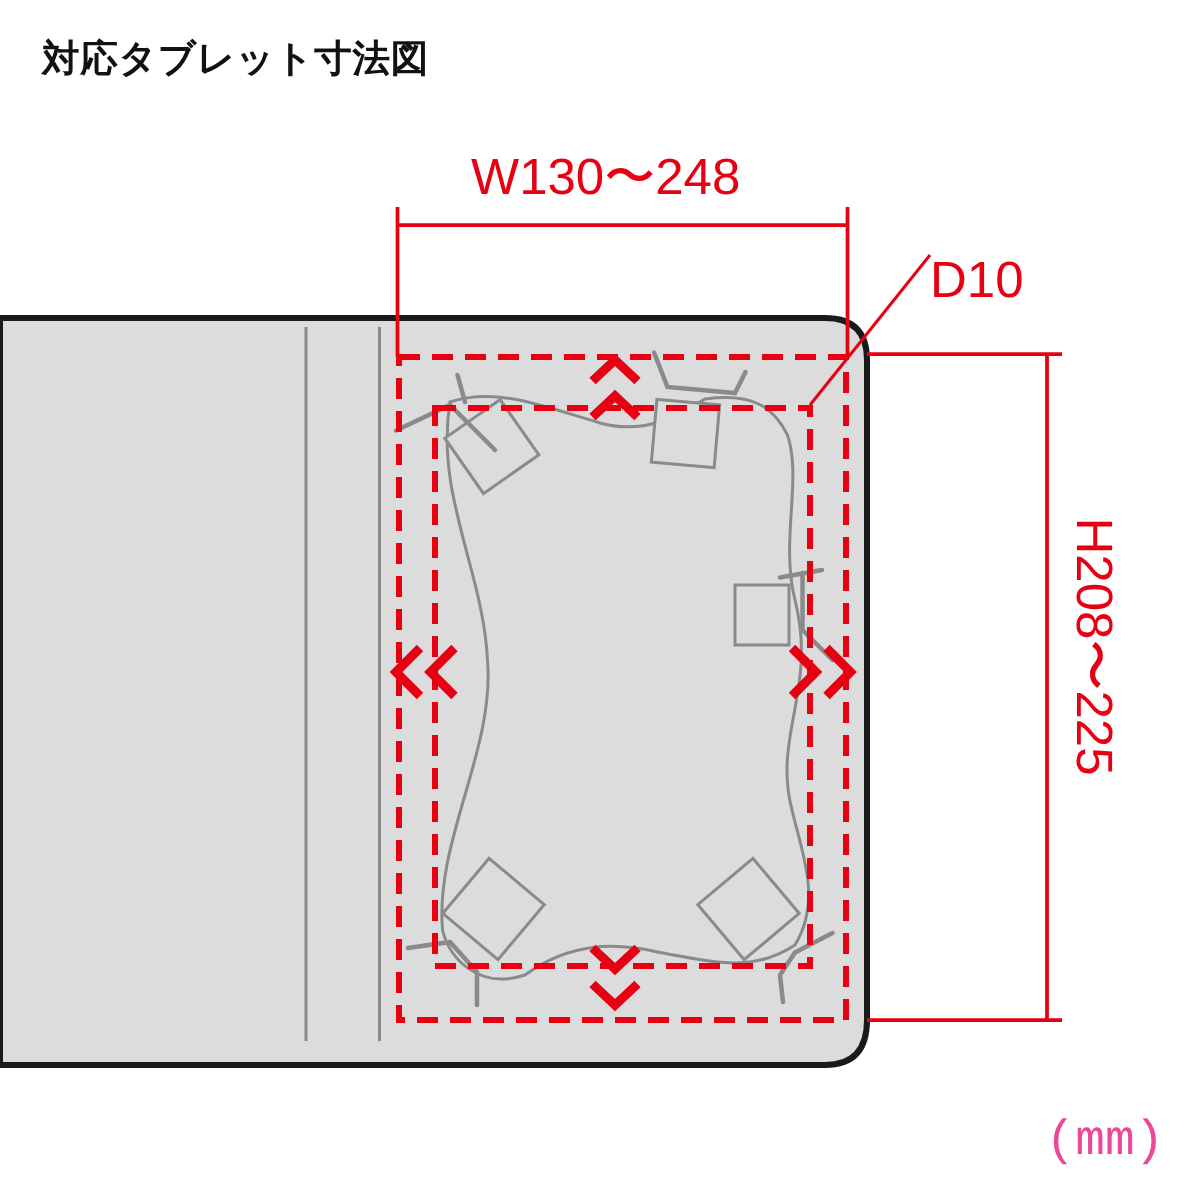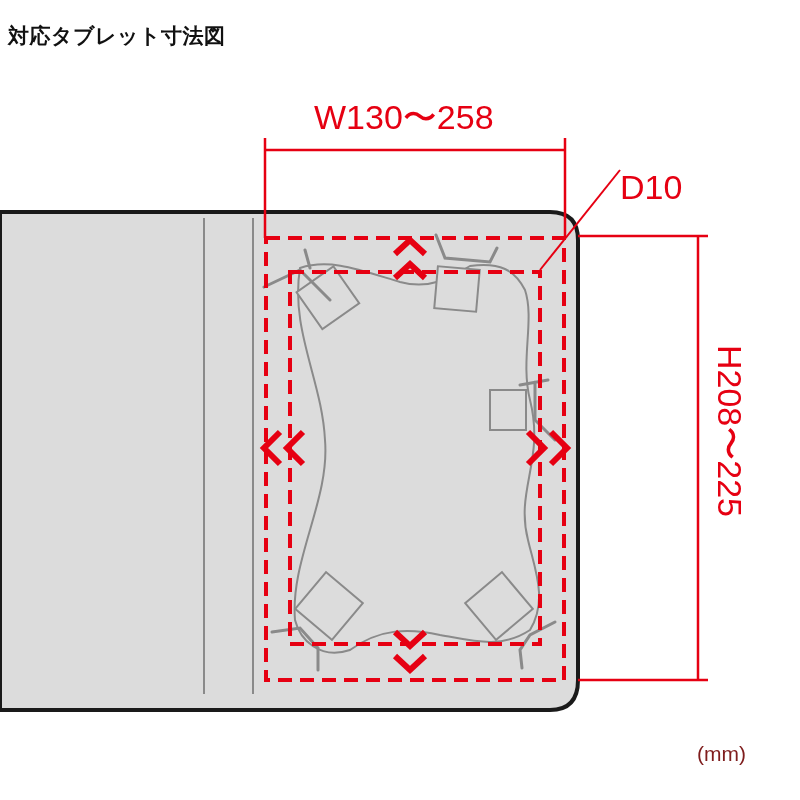--- a/index.html
+++ b/index.html
@@ -1,18 +1,18 @@
 <!DOCTYPE html>
 <html><head>
 <meta charset="utf-8">
 <style>
   html,body{margin:0;padding:0;background:#ffffff;}
   body{width:800px;height:800px;position:relative;overflow:hidden;font-family:"DejaVu Sans",sans-serif;}
-  .title{position:absolute;left:8px;top:22px;font-size:21px;font-weight:bold;color:#111;letter-spacing:0.5px;}
-  .unit{position:absolute;left:697px;top:742px;font-size:21px;color:#7f1d1d;font-family:Liberation Sans, sans-serif;}
+  .title{position:absolute;left:28px;top:22px;font-size:25px;font-weight:bold;color:#111;letter-spacing:0.5px;}
+  .unit{position:absolute;left:697px;top:742px;font-size:33px;color:#ec4899;font-family:Liberation Mono, monospace;}
   .lbl{position:absolute;color:#e60012;font-family:"Liberation Sans",sans-serif;font-size:34px;white-space:nowrap;}
   .lbl-w{left:314px;top:95px;}
   .lbl-d{left:620px;top:148px;margin-top:20px;}
   .lbl-h{left:716px;top:335px;transform-origin:0 0;transform:translate(0,0) rotate(90deg);}
   svg{position:absolute;left:0;top:0;}
 </style>
 </head>
 <body>
 
 <div class="title">対応タブレット寸法図</div>
@@ -75,16 +75,16 @@
 
   <line x1="540" y1="270" x2="620" y2="170" stroke="#e60012" stroke-width="2"></line>
 
   <g stroke="#e60012" stroke-width="2.5">
     <line x1="578" y1="236" x2="708" y2="236"></line>
     <line x1="578" y1="680" x2="708" y2="680"></line>
     <line x1="698" y1="236" x2="698" y2="680"></line>
   </g>
 </svg>
 
-<div class="lbl lbl-w">W130〜258</div>
+<div class="lbl lbl-w">W130〜248</div>
 <div class="lbl lbl-d">D10</div>
 <div class="lbl lbl-h" style="left:752px;top:345px;">H208〜225</div>
 <div class="unit">(mm)</div>
 
 </body></html>

